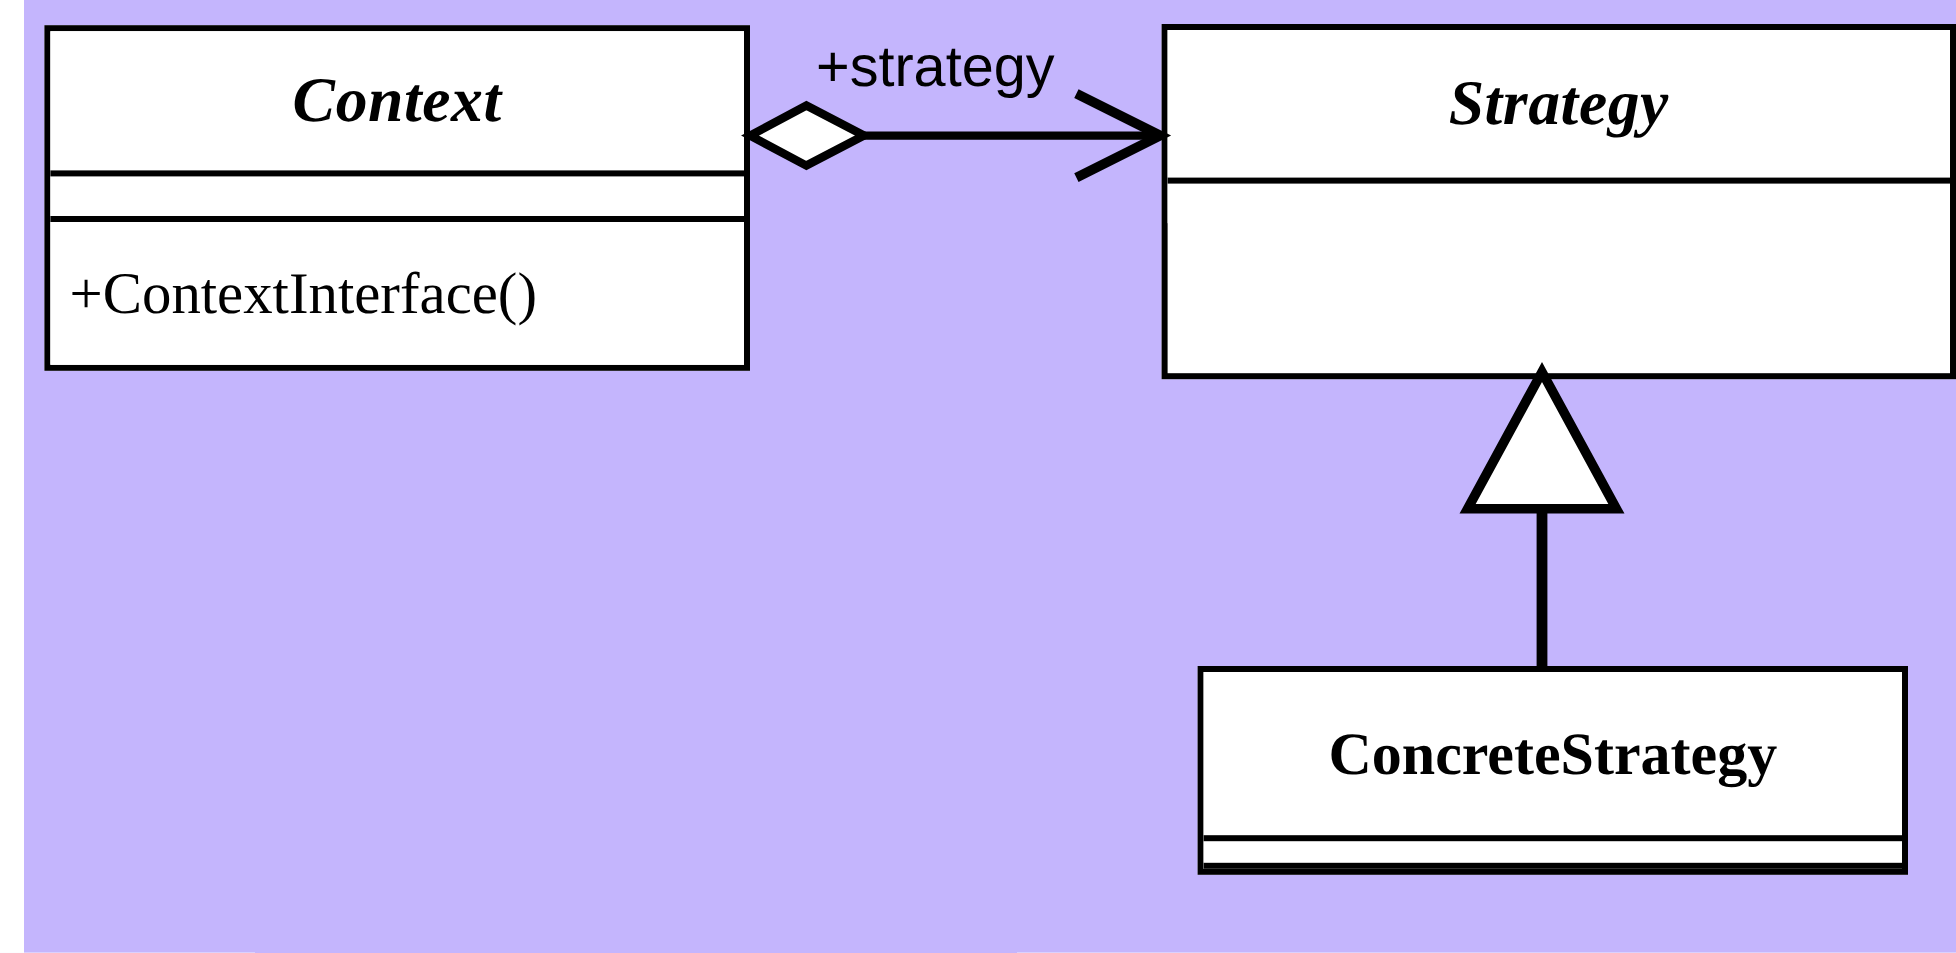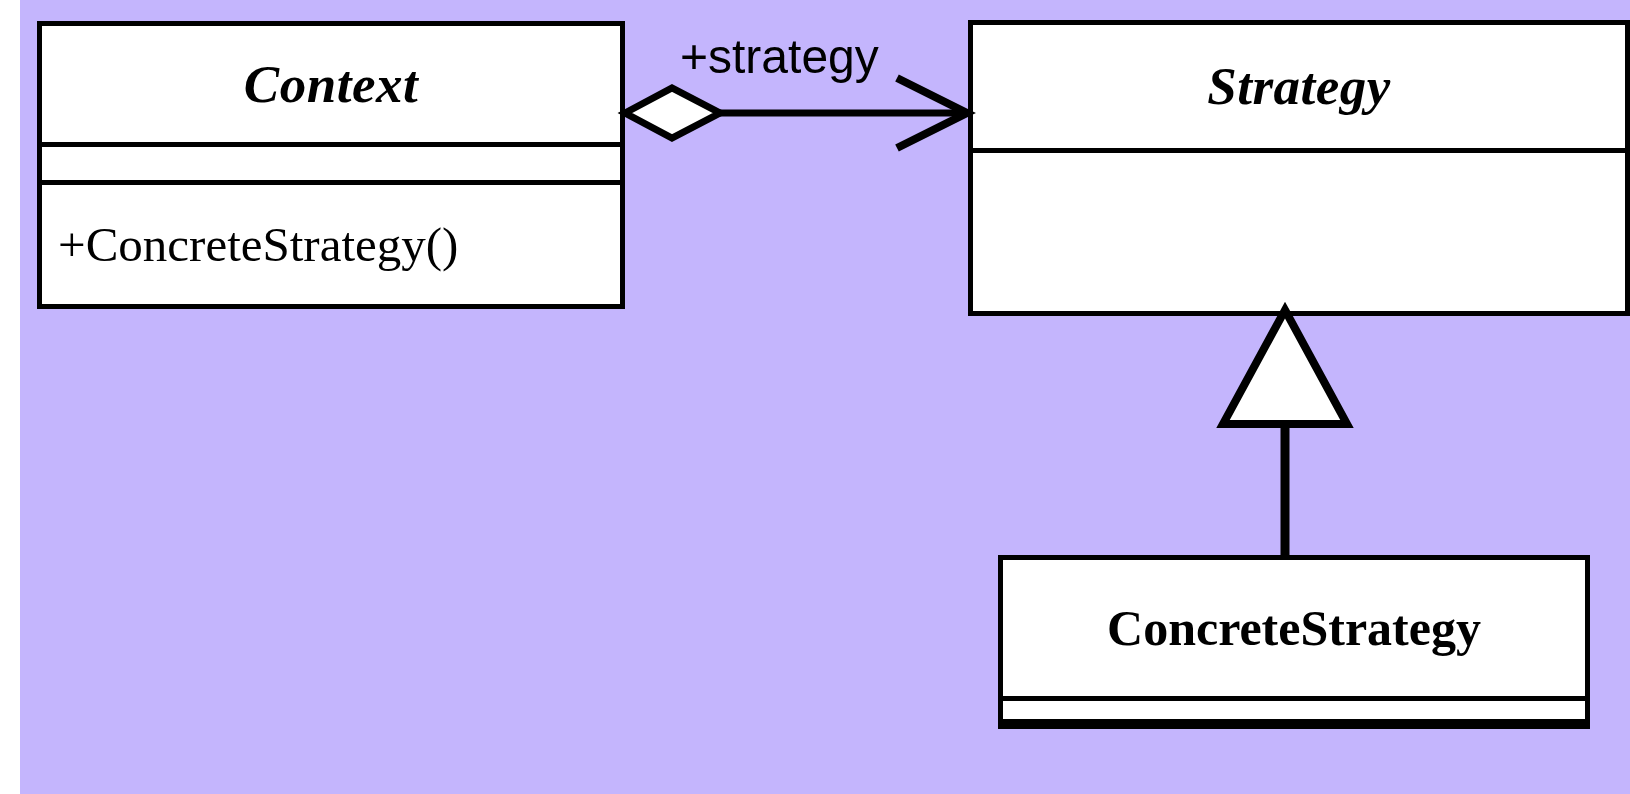--- a/index.html
+++ b/index.html
@@ -94,21 +94,21 @@
 <body>
 
 <div id="canvas">
 
   <div class="uml-class" id="box-context" style="left:17px; top:21px; width:588px; height:288px;">
     <div class="compartment name-cmp" style="height:116px;">
       <span class="class-name">Context</span>
     </div>
     <div class="compartment members-cmp" style="height:38px;"></div>
     <div class="compartment members-cmp" style="flex:1 1 auto;">
-      <span class="member">+ConcreteStrategy()</span>
+      <span class="member">+ContextInterface()</span>
     </div>
   </div>
 
   <div class="uml-class" id="box-strategy" style="left:948px; top:20px; width:662px; height:296px;">
     <div class="compartment name-cmp" style="height:123px;">
       <span class="class-name">Strategy</span>
     </div>
     <div class="compartment members-cmp" style="height:38px;"></div>
   </div>
 

